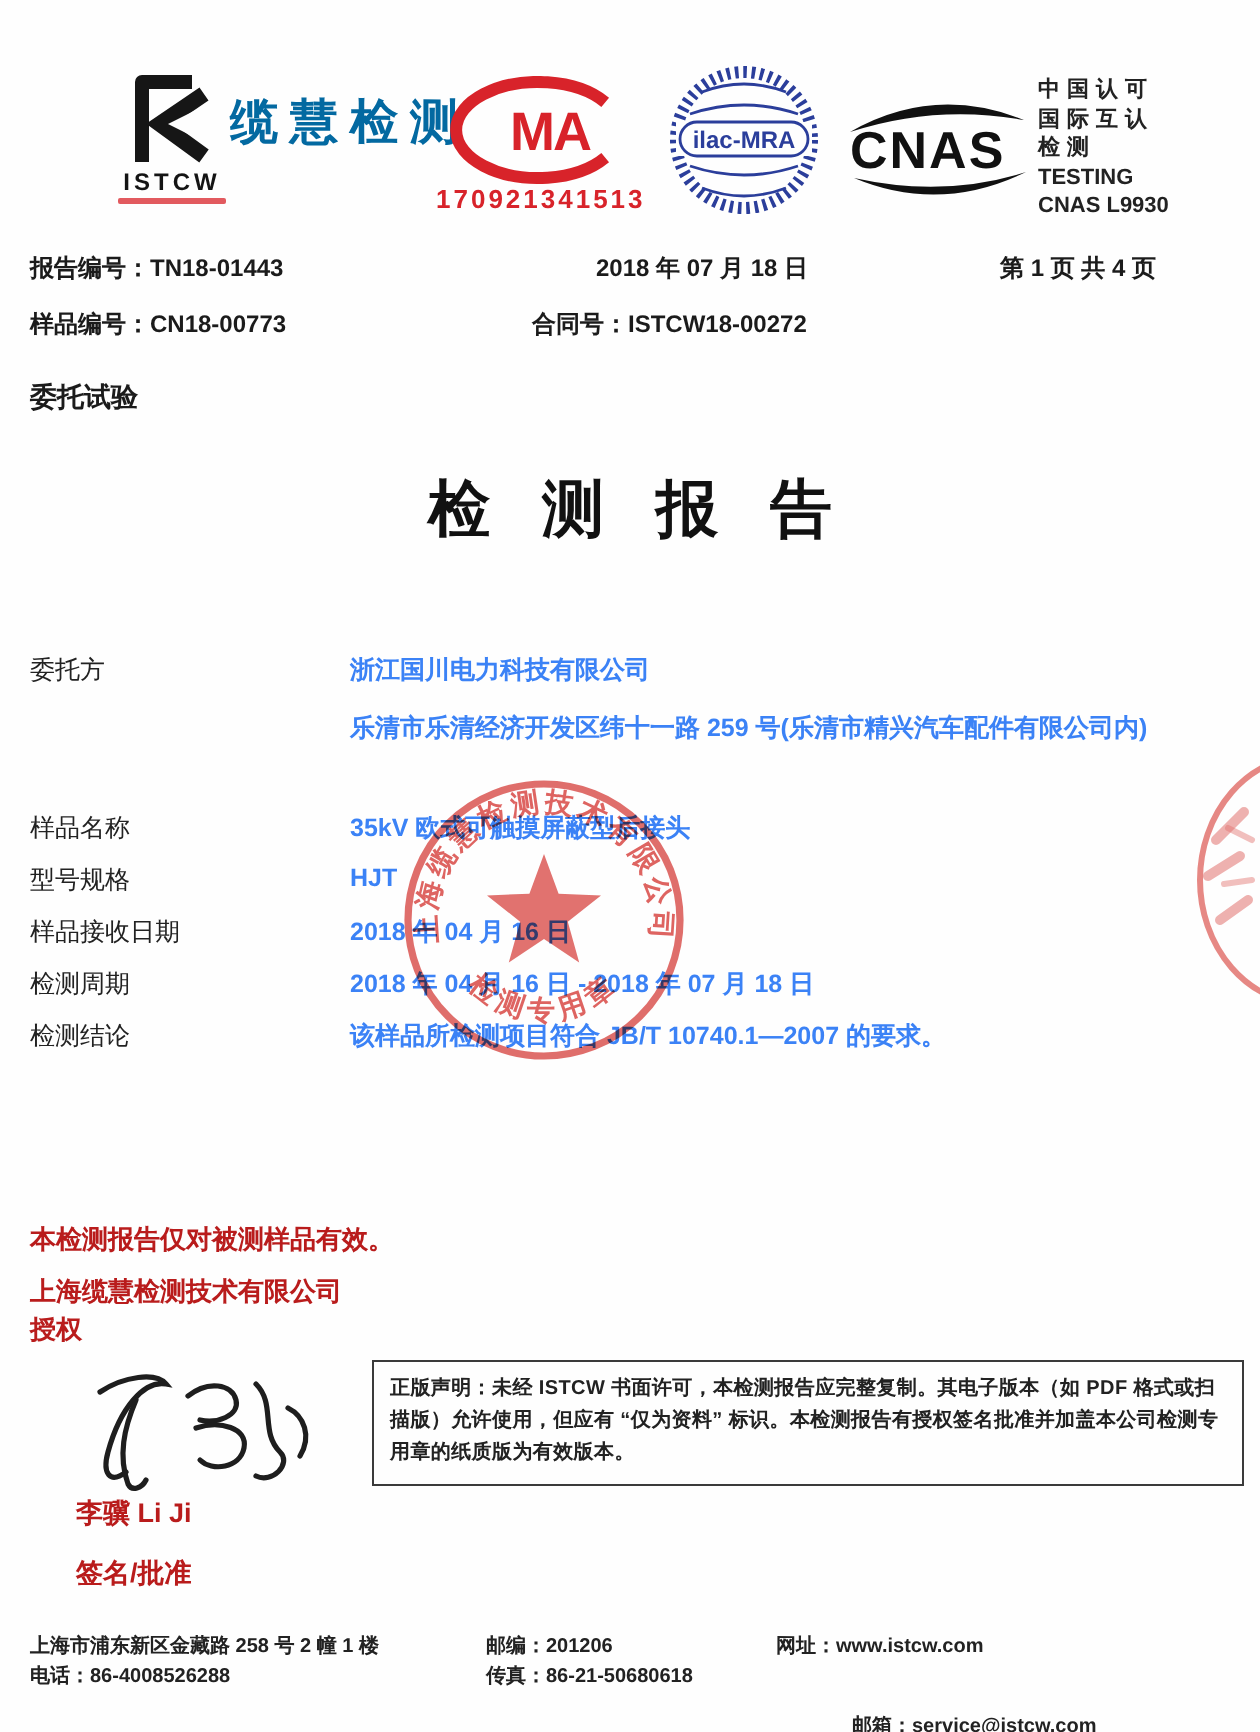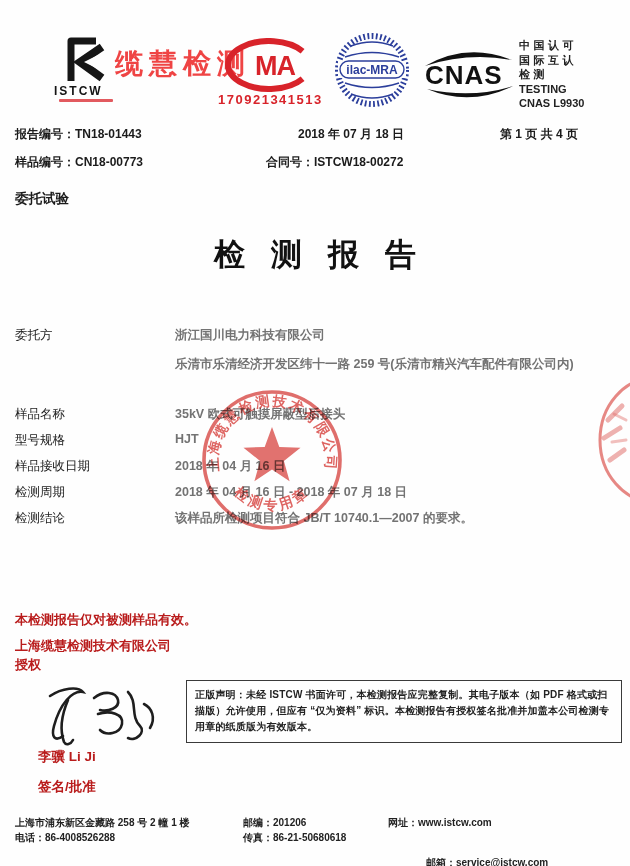--- a/index.html
+++ b/index.html
@@ -1,32 +1,32 @@
 <!DOCTYPE html>
 <html><head>
 <meta charset="utf-8">
 <style>
   html,body{margin:0;padding:0;background:#888;}
   .page{position:relative;width:630px;height:866px;background:#fefefe;overflow:hidden;
         font-family:"Liberation Sans",sans-serif;color:#1c1c1c;}
   .abs{position:absolute;}
   
-  .brand-name{font-size:28px;font-weight:700;letter-spacing:6px;color:#ef4444;}
-  .istcw-word{font-size:12px;font-weight:700;letter-spacing:2px;color:#141414;text-align:left;width:64px;}
+  .brand-name{font-size:24px;font-weight:700;letter-spacing:6px;color:#0369a1;}
+  .istcw-word{font-size:12px;font-weight:700;letter-spacing:2px;color:#141414;text-align:center;width:64px;}
   .istcw-bar{width:54px;height:3px;background:#d8232a;opacity:.75;border-radius:1px;}
   .cma-num{font-size:13px;font-weight:700;color:#d8232a;letter-spacing:1.5px;}
   .accred{font-size:11px;font-weight:700;line-height:14.5px;color:#222;}
   .accred .cn{letter-spacing:3.5px;}
   
   .meta{font-size:12px;font-weight:700;color:#1b1b1b;}
   .doc-title{width:100%;text-align:center;font-family:"Liberation Serif",serif;
              font-size:31px;font-weight:700;letter-spacing:26px;margin-left:13px;color:#111;}
   
   .lab{font-size:12.5px;color:#222;}
-  .val{font-size:12.5px;font-weight:700;color:#737373;}
+  .val{font-size:12.5px;font-weight:700;color:#3b82f6;}
   .stmt{font-size:13px;font-weight:700;color:#b91c1c;text-align:right;}
   .disc-box{border:1px solid #3a3a3a;padding:6px 8px;width:418px;
             font-size:10px;font-weight:700;line-height:1.62;color:#222;letter-spacing:.2px;}
   .foot{font-size:10px;font-weight:700;color:#222;}
   .stamp-wrap{mix-blend-mode:multiply;opacity:.92;}
 </style>
 </head>
 <body>
 
 <div class="page">

